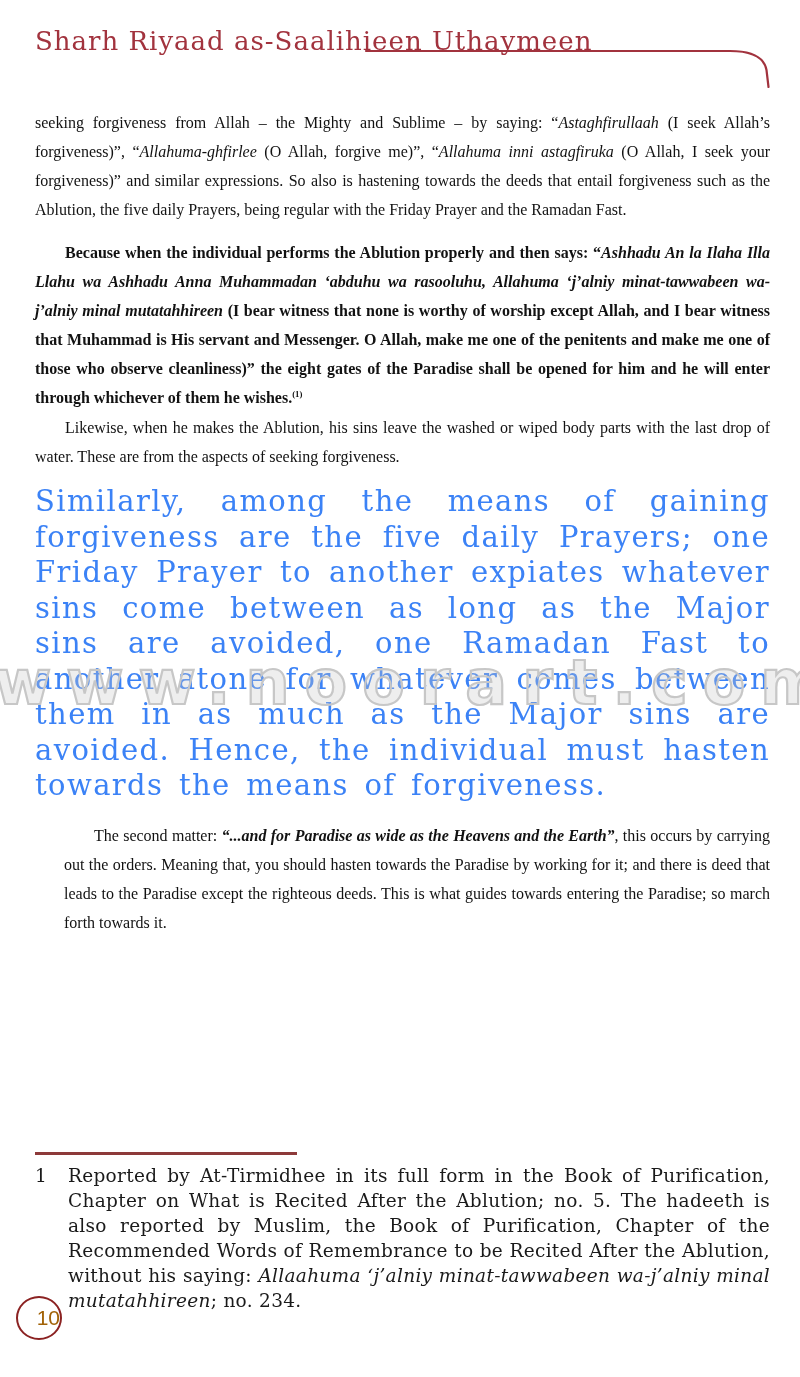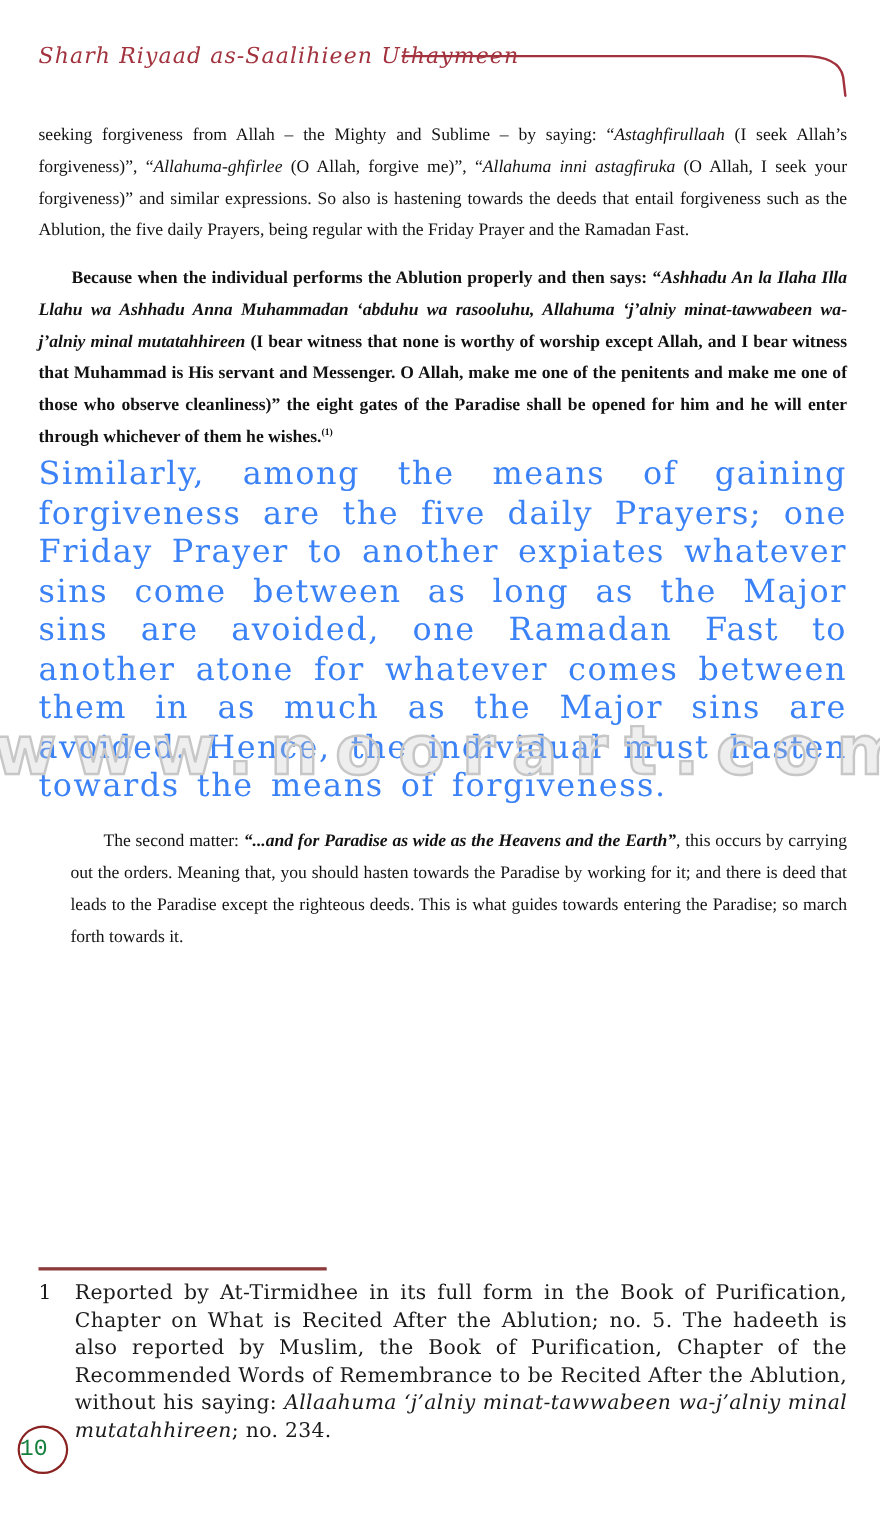--- a/index.html
+++ b/index.html
@@ -2,23 +2,23 @@
 <html><head>
 <meta charset="utf-8">
 <style>
   html,body{margin:0;padding:0;background:#ffffff;}
   .page{
     position:relative;width:800px;height:1377px;background:#ffffff;overflow:hidden;
     font-family:"Liberation Serif", serif;color:#121212;
   }
   
   .header-title{
-    position:absolute;left:35px;top:38px;z-index:2;
-    font-family:"DejaVu Serif", serif;font-style:italic;
-    font-size:20px;color:#a2333e;letter-spacing:1px;white-space:nowrap;
+    position:absolute;left:35px;top:26px;z-index:2;
+    font-family:"DejaVu Serif", serif;
+    font-size:26px;color:#a2333e;letter-spacing:1px;white-space:nowrap;
   }
   .header-rule{position:absolute;left:0;top:0;z-index:1;}
   
   .body-col{position:absolute;left:35px;top:108px;width:735px;z-index:1;}
   .p{margin:0;font-size:16px;line-height:29px;text-align:justify;color:#121212;}
   .indent{text-indent:30px;}
   .p1{margin-bottom:14px;}
   .p2{margin-bottom:1px;font-weight:bold;}
   .p3{margin-bottom:13px;}
   .p4{
@@ -44,41 +44,42 @@
   .footnote{
     display:flex;font-family:"DejaVu Serif", serif;
     font-size:18.5px;line-height:25px;letter-spacing:0.3px;color:#1a1a1a;
   }
   .fn-num{width:33px;flex:none;}
   .fn-text{flex:1;text-align:justify;}
   
   .page-badge{
     position:absolute;left:16px;top:1296px;width:46px;height:44px;
     border:2.5px solid #8b2222;border-radius:50%;
-    display:flex;align-items:center;justify-content:flex-start;
-    color:#15803d;font-size:21px;font-family:Liberation Mono, monospace;
+    display:flex;align-items:center;justify-content:flex-end;
+    color:#a16207;font-size:21px;font-family:Liberation Sans, sans-serif;
     box-sizing:border-box;
   }
 </style>
 </head>
 <body>
 
 <div class="page">
 
   <span class="header-title">Sharh Riyaad as-Saalihieen Uthaymeen</span>
 
   <svg class="header-rule" width="800" height="95" viewBox="0 0 800 95">
     <path d="M366 51 H730 Q763 51 766.5 70 L768.5 87" fill="none" stroke="#a2333e" stroke-width="2.2" stroke-linecap="round"></path>
   </svg>
 
   <div class="watermark">www.noorart.com</div>
 
   <main class="body-col">
     <p class="p p1"><span>seeking forgiveness from Allah – the Mighty and Sublime – by saying: “</span><i>Astaghfirullaah</i><span> (I seek Allah’s forgiveness)”, “</span><i>Allahuma-ghfirlee</i><span> (O Allah, forgive me)”, “</span><i>Allahuma inni astagfiruka</i><span> (O Allah, I seek your forgiveness)” and similar expressions. So also is hastening towards the deeds that entail forgiveness such as the Ablution, the five daily Prayers, being regular with the Friday Prayer and the Ramadan Fast.</span></p>
     <p class="p p2 indent"><span>Because when the individual performs the Ablution properly and then says: “</span><i>Ashhadu An la Ilaha Illa Llahu wa Ashhadu Anna Muhammadan ‘abduhu wa rasooluhu, Allahuma ‘j’alniy minat-tawwabeen wa-j’alniy minal mutatahhireen</i><span> (I bear witness that none is worthy of worship except Allah, and I bear witness that Muhammad is His servant and Messenger. O Allah, make me one of the penitents and make me one of those who observe cleanliness)” the eight gates of the Paradise shall be opened for him and he will enter through whichever of them he wishes.</span><sup>(1)</sup></p>
+    <p class="p p3 indent"><span>Likewise, when he makes the Ablution, his sins leave the washed or wiped body parts with the last drop of water. These are from the aspects of seeking forgiveness.</span></p>
     <p class="p p4"><span>Similarly, among the means of gaining forgiveness are the five daily Prayers; one Friday Prayer to another expiates whatever sins come between as long as the Major sins are avoided, one Ramadan Fast to another atone for whatever comes between them in as much as the Major sins are avoided. Hence, the individual must hasten towards the means of forgiveness.</span></p>
     <p class="p p5 indent"><span>The second matter: </span><span class="bi">“...and for Paradise as wide as the Heavens and the Earth”</span><span>, this occurs by carrying out the orders. Meaning that, you should hasten towards the Paradise by working for it; and there is deed that leads to the Paradise except the righteous deeds. This is what guides towards entering the Paradise; so march forth towards it.</span></p>
   </main>
 
   <div class="footnote-area">
     <div class="fn-rule"></div>
     <div class="footnote">
       <span class="fn-num">1</span>
       <span class="fn-text"><span>Reported by At-Tirmidhee in its full form in the Book of Purification, Chapter on What is Recited After the Ablution; no. 5. The hadeeth is also reported by Muslim, the Book of Purification, Chapter of the Recommended Words of Remembrance to be Recited After the Ablution, without his saying: </span><i>Allaahuma ‘j’alniy minat-tawwabeen wa-j’alniy minal mutatahhireen</i><span>; no. 234.</span></span>
     </div>

